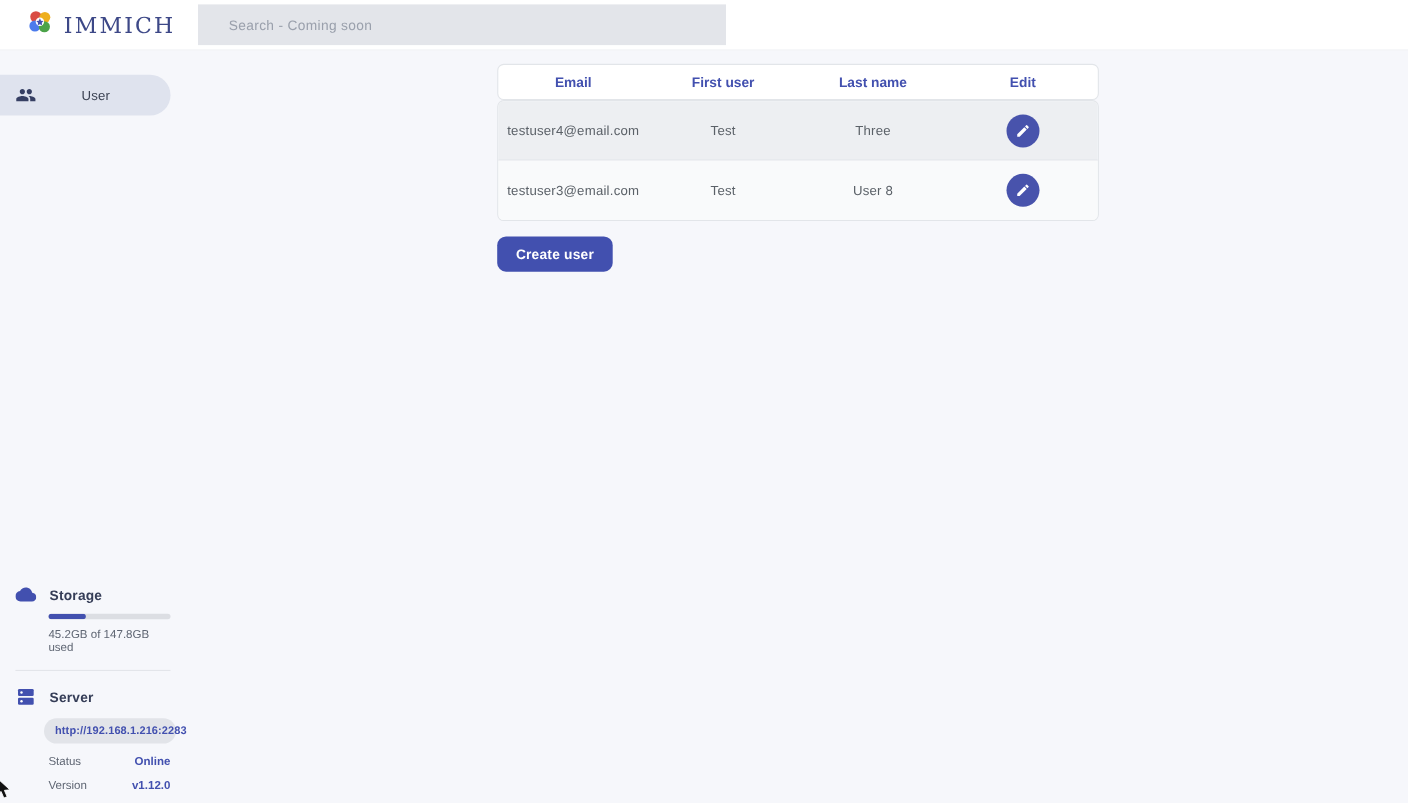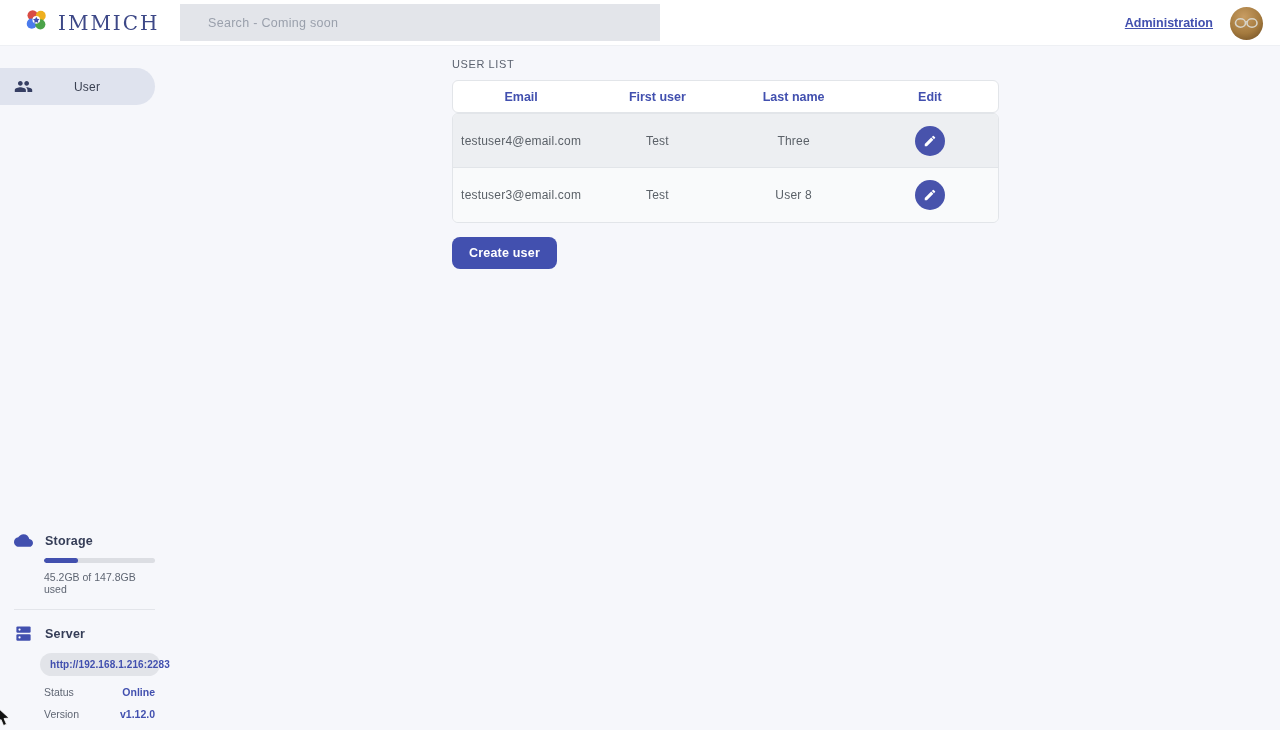--- a/index.html
+++ b/index.html
@@ -150,30 +150,20 @@
         <path fill="#4250af" d="M11.8 8.6l.9 1.9 2 .3-1.4 1.4.3 2-1.8-.9-1.8.9.3-2-1.4-1.4 2-.3z"></path>
       </svg>
     </span>
     <span class="logo-word">IMMICH</span>
   </div>
 
   <div class="search-box">
     <input type="text" placeholder="Search - Coming soon" style="">
   </div>
 
-  <div class="topbar-right">
-    <a class="admin-link">Administration</a>
-    <div class="avatar">
-      <svg width="25" height="12" viewBox="0 0 25 12">
-        <ellipse cx="6.5" cy="6" rx="5" ry="4.2" fill="none" stroke="#d8d4c8" stroke-width="1.6"></ellipse>
-        <ellipse cx="18" cy="6" rx="5" ry="4.2" fill="none" stroke="#d8d4c8" stroke-width="1.6"></ellipse>
-        <path d="M11.5 5.2 Q12.3 4.2 13 5.2" fill="none" stroke="#d8d4c8" stroke-width="1.4"></path>
-      </svg>
-    </div>
-  </div>
 </div>
 
 <div class="sidebar">
   <div class="side-item">
     <span style="display:flex;">
       <svg width="19" height="19" viewBox="0 0 24 24" fill="#363f63">
         <path d="M16 11c1.66 0 2.99-1.34 2.99-3S17.66 5 16 5c-1.66 0-3 1.34-3 3s1.34 3 3 3zm-8 0c1.66 0 2.99-1.34 2.99-3S9.66 5 8 5C6.34 5 5 6.34 5 8s1.34 3 3 3zm0 2c-2.33 0-7 1.17-7 3.5V19h14v-2.5c0-2.33-4.67-3.5-7-3.5zm8 0c-.29 0-.62.02-.97.05 1.16.84 1.97 1.97 1.97 3.45V19h6v-2.5c0-2.33-4.67-3.5-7-3.5z"></path>
       </svg>
     </span>
     <span class="lbl">User</span>
@@ -215,21 +205,20 @@
     <div class="kv-row">
       <span class="kv-label">Version</span>
       <span class="kv-value">v1.12.0</span>
     </div>
   </div>
 </div>
 
 <div class="main">
 
   <div class="content">
-    <div class="section-label">USER LIST</div>
 
     <div class="table-wrap">
       <div class="t-head" id="table-head">
           <div class="hc">Email</div>
           <div class="hc">First user</div>
           <div class="hc">Last name</div>
           <div class="hc">Edit</div>
         </div>
       <div class="t-body" id="table-body">
           <div class="t-row">

